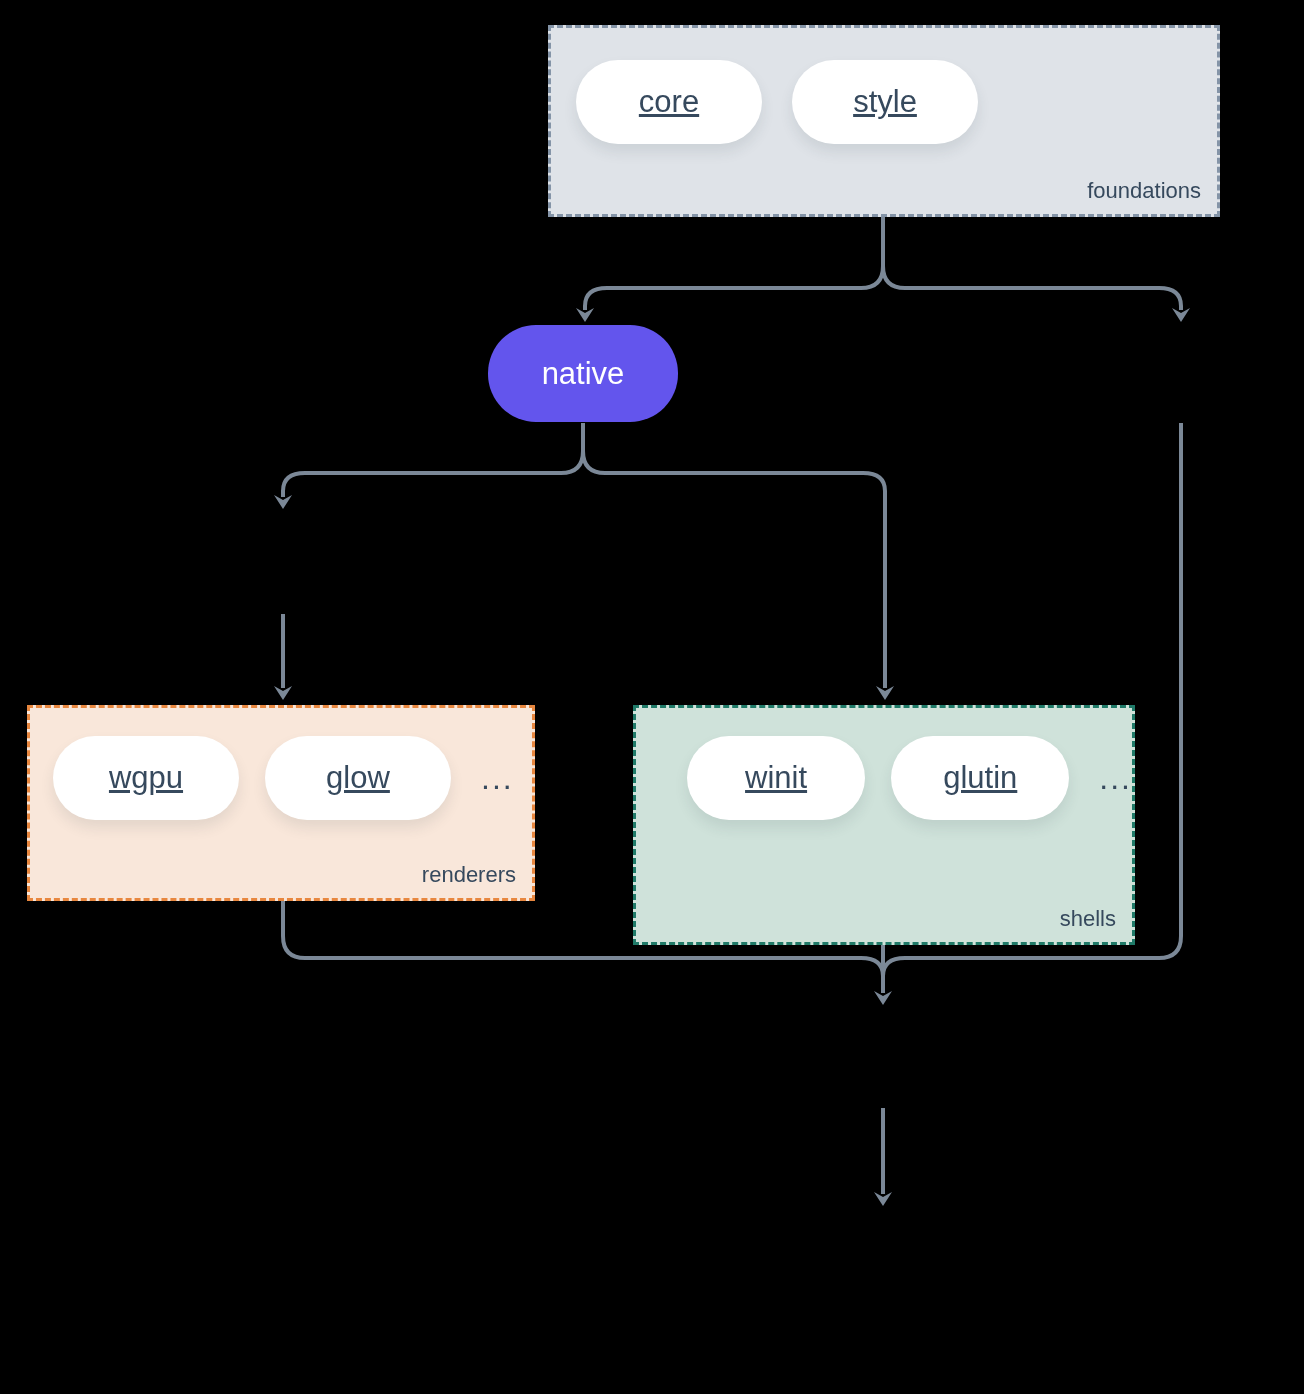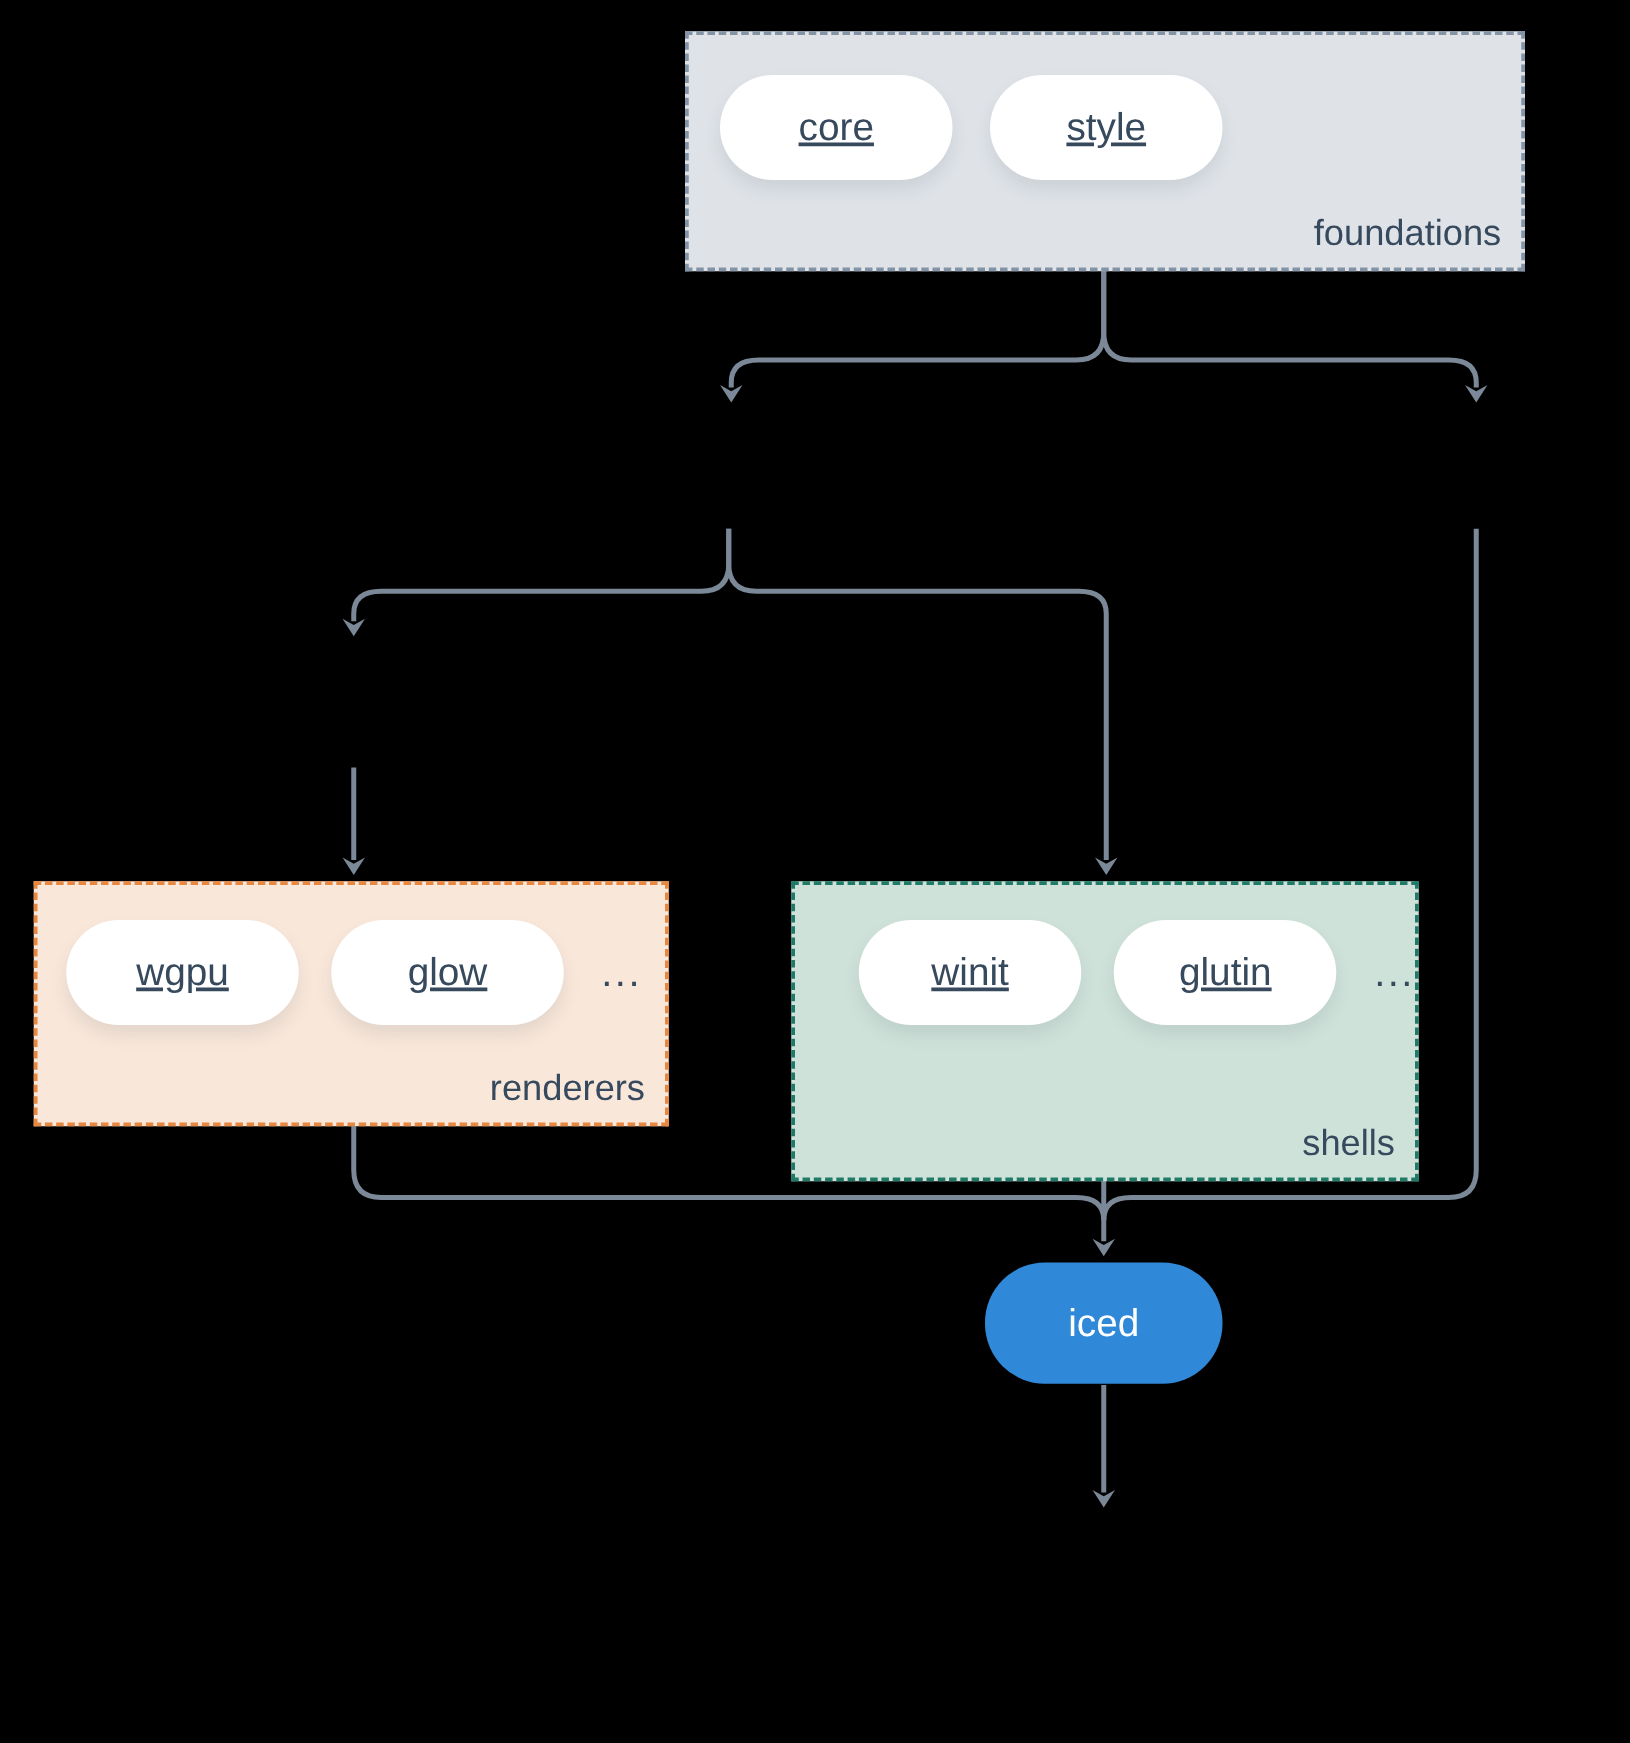--- a/index.html
+++ b/index.html
@@ -36,21 +36,21 @@
   }
   .group-box .pill-row {
     display: flex;
     gap: 26px;
     align-items: center;
   }
   .group-label {
     position: absolute;
     right: 16px;
     bottom: 10px;
-    font-size: 29px;
+    font-size: 22px;
     color: var(--dark-text, #36495d);
   }
   .pill {
     box-sizing: border-box;
     height: 84px;
     width: 186px;
     border-radius: 42px;
     background: var(--pill-bg, #fff);
     color: var(--dark-text, #36495d);
     font-size: 31px;
@@ -146,36 +146,36 @@
   </svg>
 
   <div id="foundations-box" class="group-box">
     <div class="pill-row">
       <div class="pill">core</div>
       <div class="pill">style</div>
     </div>
     <div class="group-label">foundations</div>
   </div>
 
+  <div id="native-node" class="node-pill">native</div>
 
 
   <div id="renderers-box" class="group-box">
     <div class="pill-row">
       <div class="pill">wgpu</div>
       <div class="pill">glow</div>
       <div class="more-dots">...</div>
     </div>
     <div class="group-label">renderers</div>
   </div>
 
   <div id="shells-box" class="group-box">
     <div class="pill-row">
       <div class="pill">winit</div>
       <div class="pill">glutin</div>
       <div class="more-dots">...</div>
     </div>
     <div class="group-label">shells</div>
   </div>
 
-  <div id="iced-node" class="node-pill">iced</div>
 
 
 </div>
 
 </body></html>

